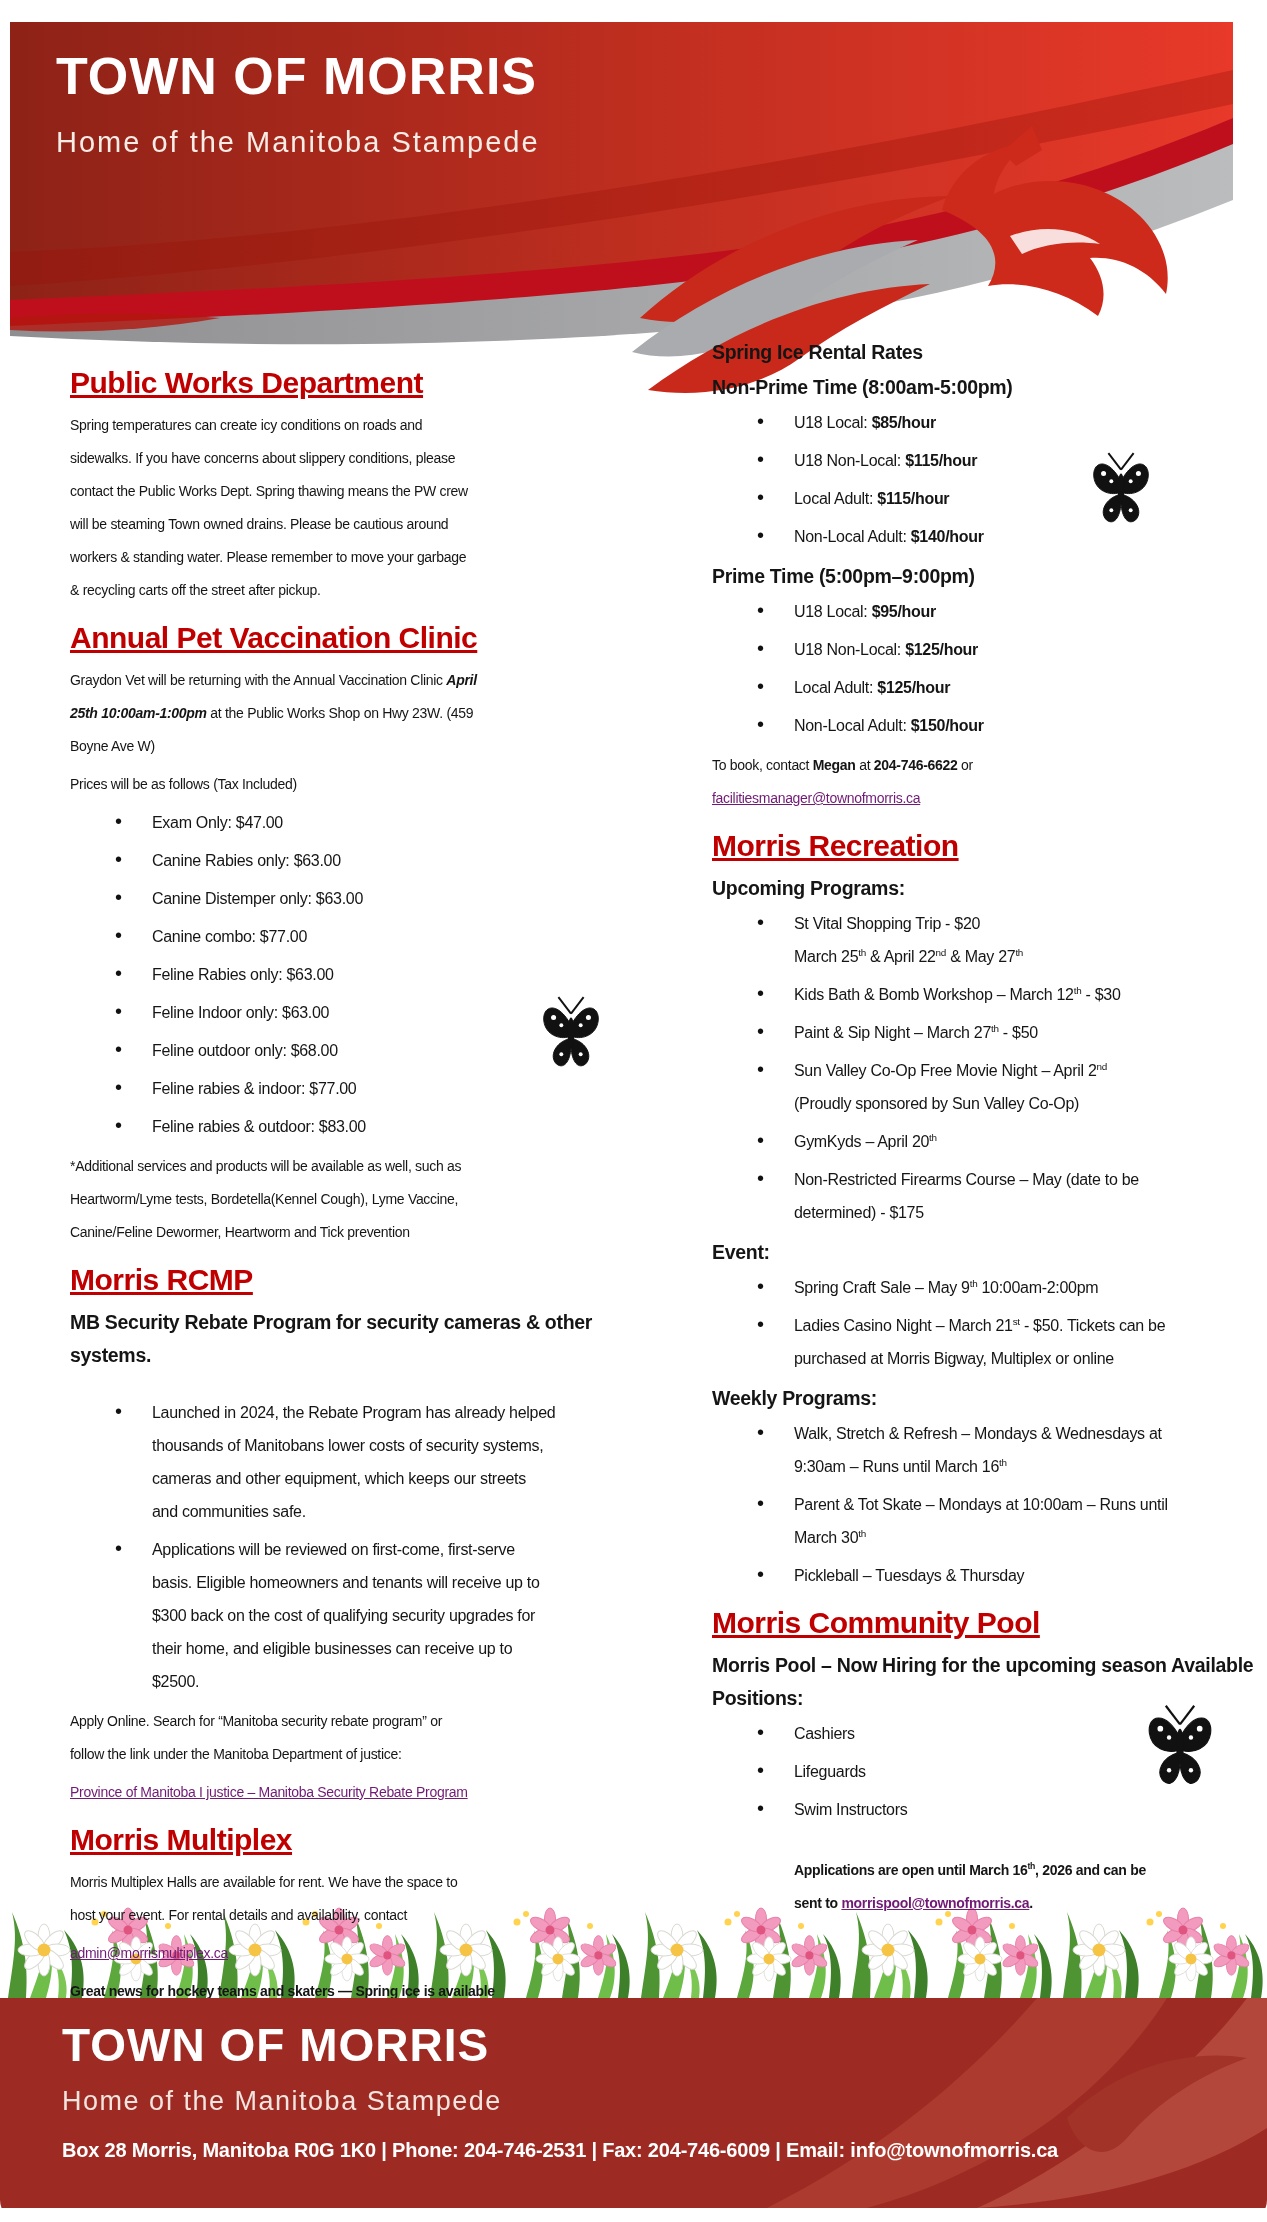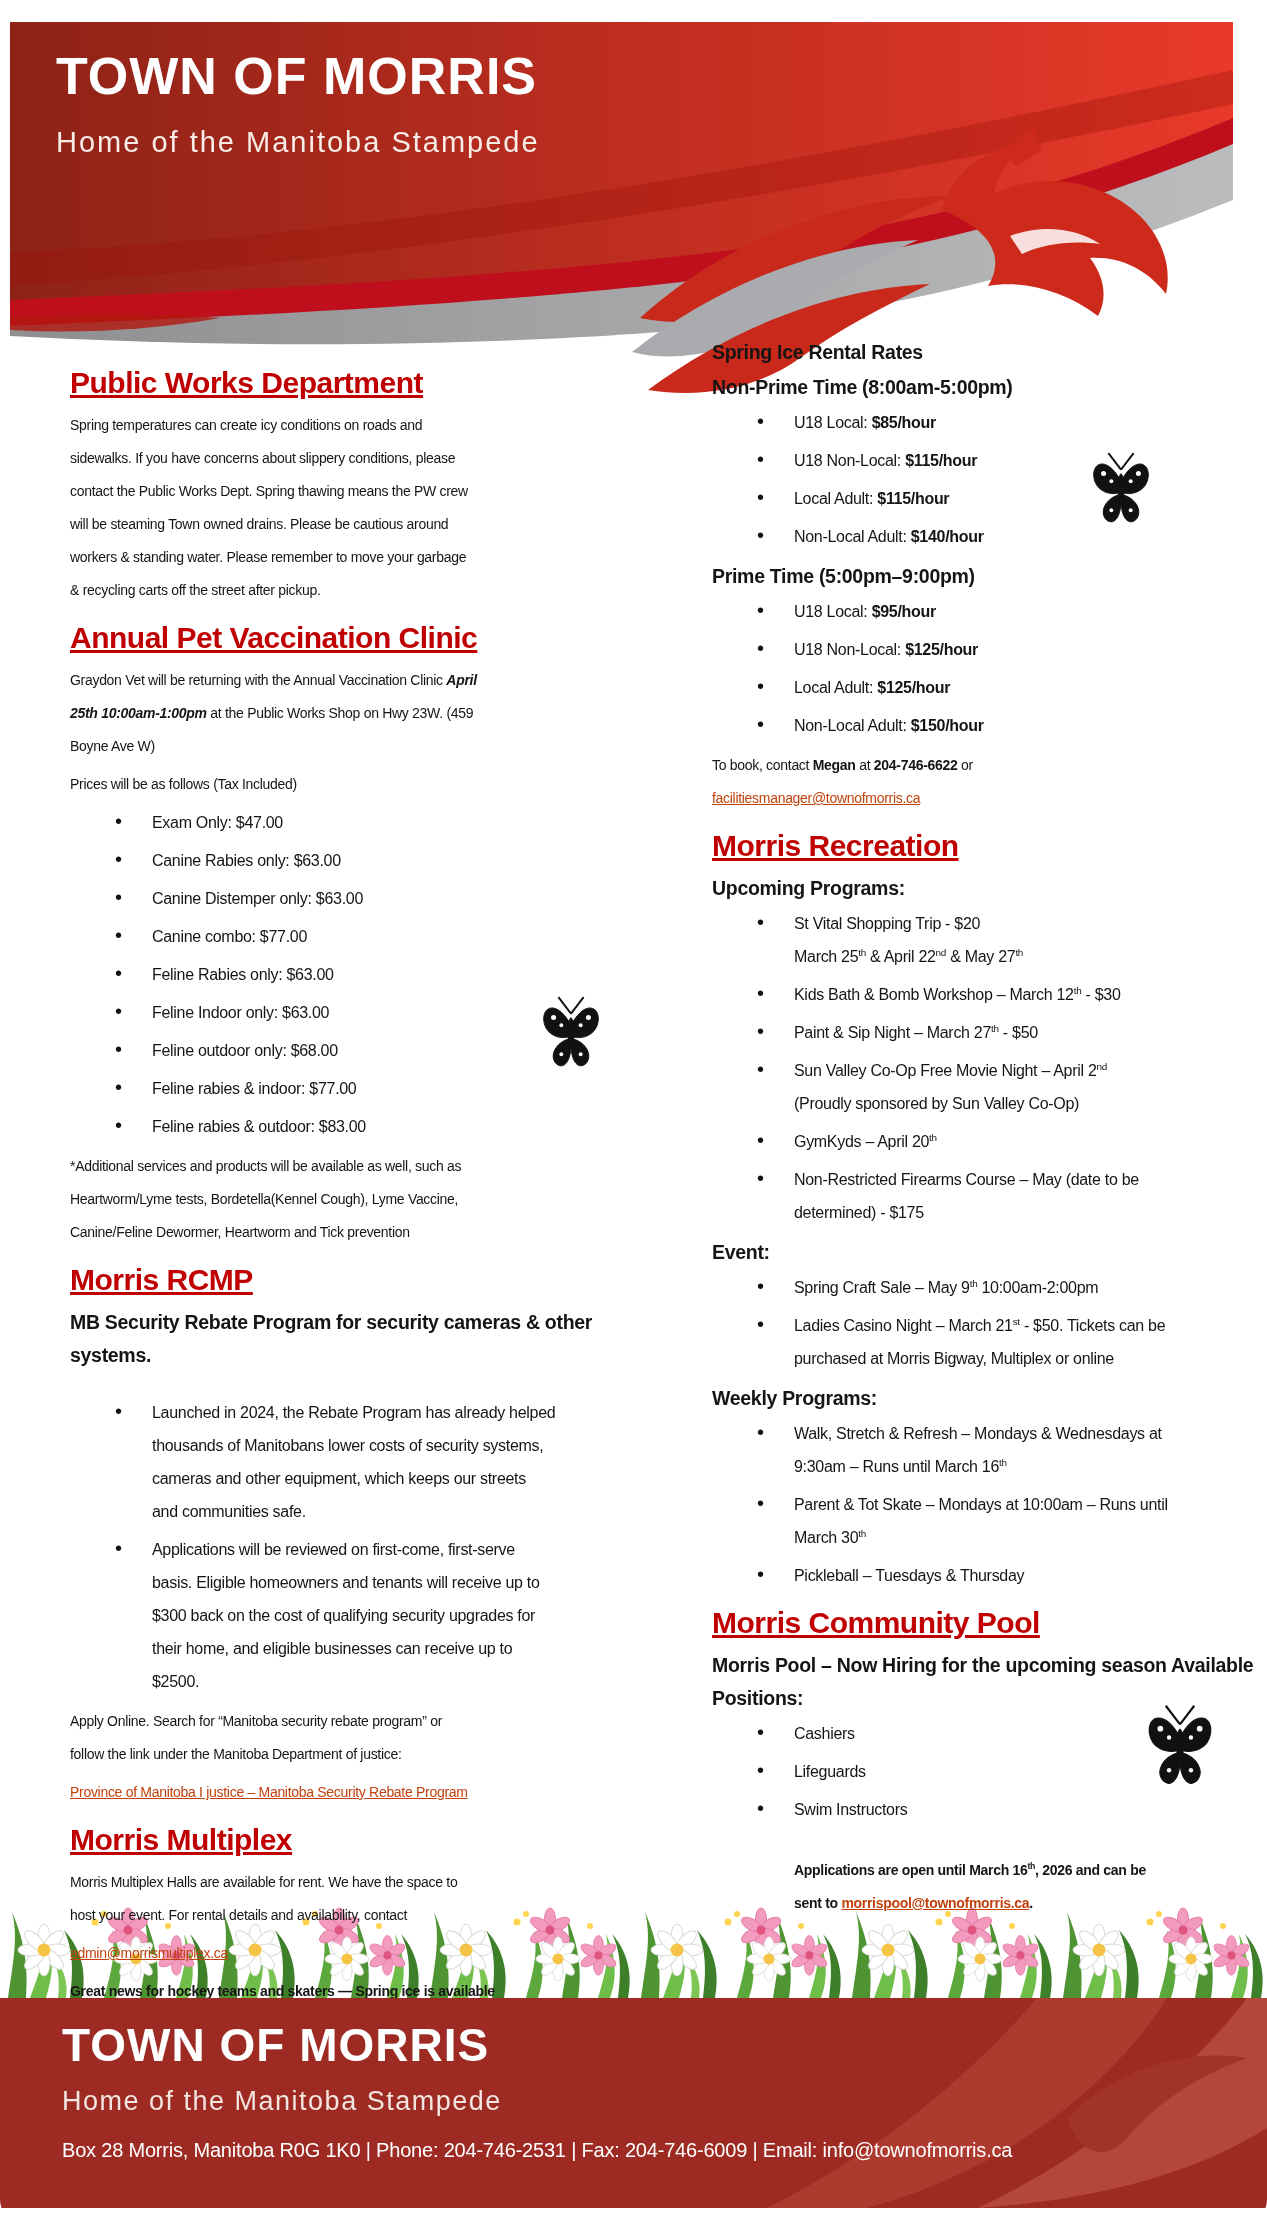--- a/index.html
+++ b/index.html
@@ -16,41 +16,41 @@
   .col{position:absolute;z-index:2;}
   .col-left{left:70px;top:352px;width:552px;}
   .col-right{left:712px;top:336px;width:580px;}
   h2{font-size:30px;line-height:34px;margin:16px 0 9px 0;color:#C00000;
      font-weight:700;letter-spacing:-0.5px;text-decoration:underline;}
   .col h2:first-child{margin-top:14px;}
   p{margin:0 0 5px 0;font-size:14px;line-height:33px;letter-spacing:-0.3px;white-space:pre-line;}
   p.label{font-weight:700;margin-bottom:2px;font-size:19.5px;}
   .b{font-weight:700;}
   .i{font-style:italic;}
-  .link{color:#c2410c;text-decoration:underline;}
+  .link{color:#701a75;text-decoration:underline;}
   sup{font-size:62%;vertical-align:super;line-height:0;}
   ul{list-style:none;margin:2px 0 7px 0;padding:0 0 0 82px;}
   li{position:relative;font-size:16px;line-height:33px;margin-bottom:5px;
      letter-spacing:-0.3px;white-space:pre-line;}
   li::before{content:"\2022";position:absolute;left:-37px;top:-1px;font-size:20px;color:#111;}
   ul.gap{margin-top:24px;}
   .indent{margin-left:82px;font-weight:700;margin-top:28px;}
   
   .butterfly{position:absolute;z-index:2;}
   .flowers{position:absolute;left:0;top:1896px;z-index:1;}
   
   .footer{position:absolute;left:0;top:1998px;width:1267px;height:210px;background:#9E2B23;
           overflow:hidden;z-index:2;}
   .footer-motif{position:absolute;right:0;top:0;}
   .footer-text{position:absolute;left:62px;top:22px;color:#fff;z-index:2;}
   .footer-title{font-size:46px;letter-spacing:1px;line-height:50px;white-space:nowrap;}
   .footer-title .w5{font-weight:600;}
   .footer-title .w8{font-weight:800;}
   .footer-sub{margin-top:16px;font-size:27px;letter-spacing:1.5px;color:#F2E4DE;}
-  .footer-contact{margin-top:22px;font-size:20px;font-weight:400;letter-spacing:-0.2px;}
+  .footer-contact{margin-top:22px;font-size:20px;font-weight:700;letter-spacing:-0.2px;}
 </style>
 </head>
 <body>
 
 <div class="page">
 
   <svg class="header-svg" width="1267" height="400" viewBox="0 0 1267 400" aria-hidden="true">
     <defs>
       <linearGradient id="hred" x1="0" y1="0" x2="1" y2="0">
         <stop offset="0" stop-color="#8E2217"></stop>

